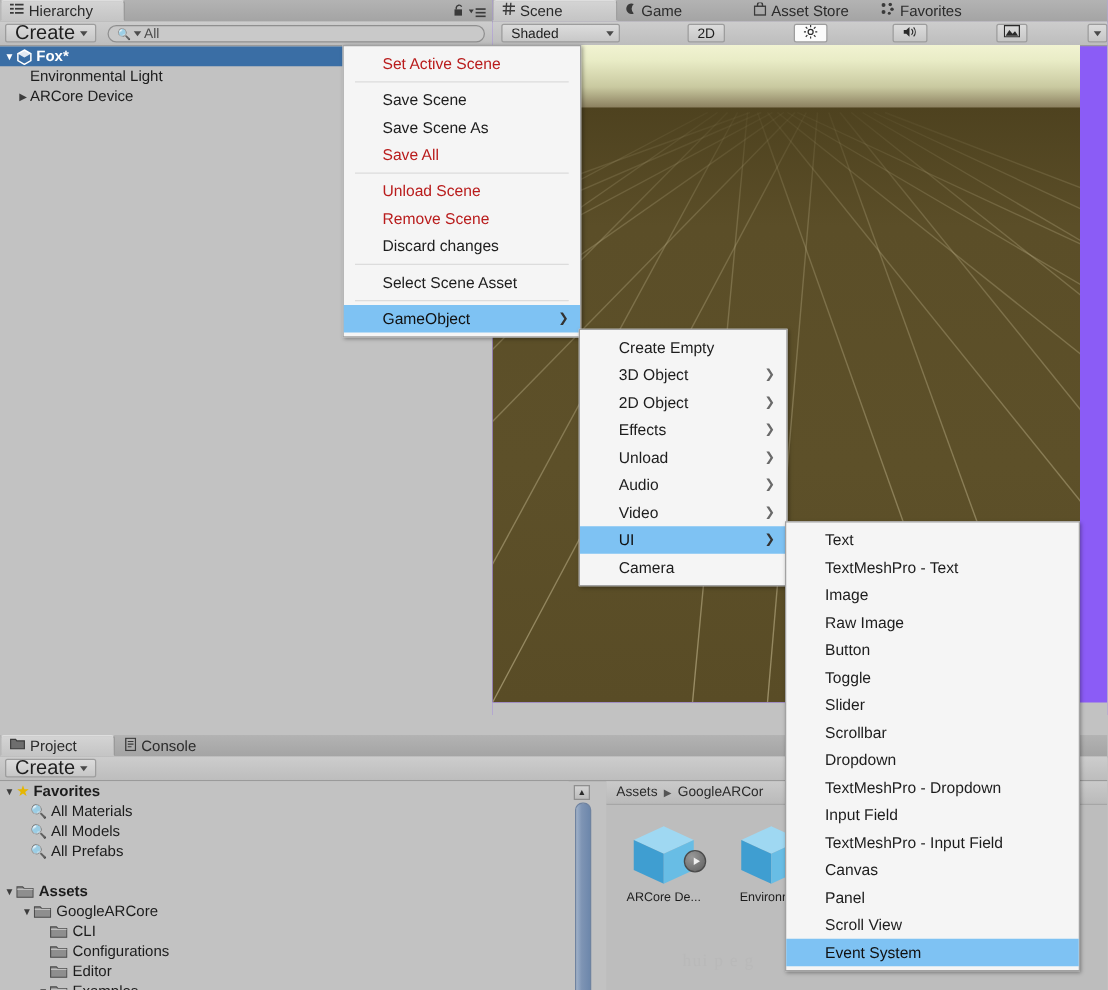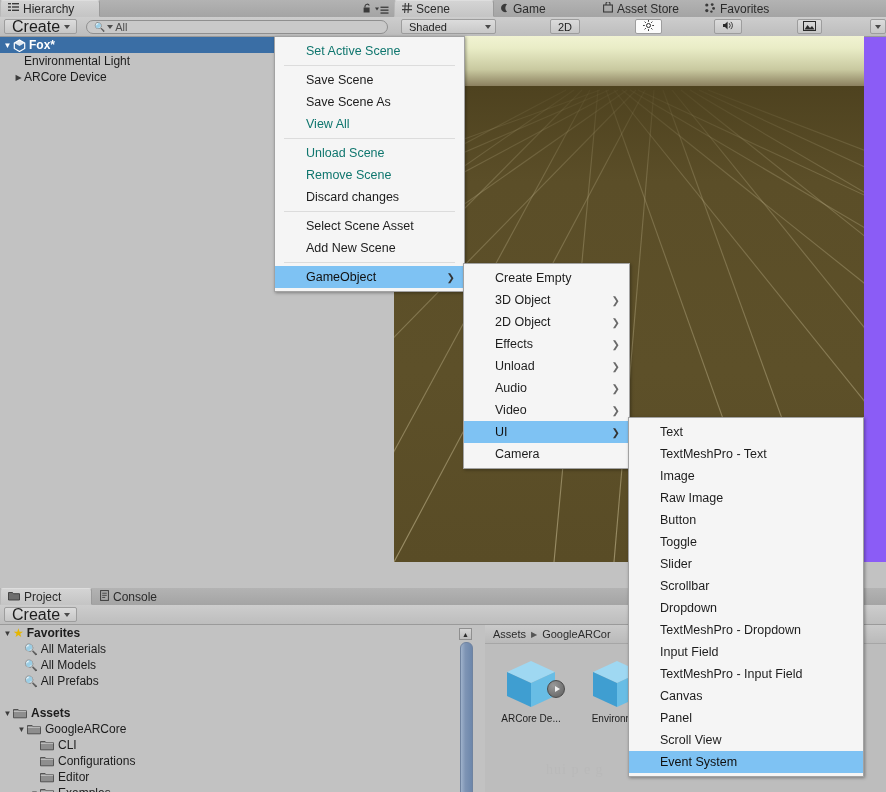--- a/index.html
+++ b/index.html
@@ -157,21 +157,21 @@
     position:absolute;background:#f5f5f5;
     border:1px solid #a2a2a2;
     box-shadow:1px 1px 3px rgba(0,0,0,0.35);
     padding:3px 0;box-sizing:border-box;
   }
   .mi{
     height:22px;display:flex;align-items:center;
     padding:0 10px 0 31px;font-size:12.5px;color:#1d1d1d;
     position:relative;white-space:nowrap;
   }
-  .mi.dis{color:#0f766e;}
+  .mi.dis{color:#b91c1c;}
   .mi.hl{background:#7ec2f3;color:#101010;}
   .mi .arrow{position:absolute;right:9px;top:50%;transform:translateY(-50%);
     font-size:10px;color:#6a6a6a;}
   .mi.hl .arrow{color:#333;}
   .msep{height:1px;background:#dcdcdc;margin:3px 9px;}
 
   #menu-scene{left:274px;top:36px;width:191px;}
   #menu-gameobject{left:463px;top:263px;width:167px;}
   #menu-ui{left:628px;top:417px;width:236px;}
   #menu-ui .mi{padding-left:31px;}
@@ -529,39 +529,36 @@
     <span>Set Active Scene</span>
   </div>
   <div class="msep"></div>
   <div class="mi">
     <span>Save Scene</span>
   </div>
   <div class="mi">
     <span>Save Scene As</span>
   </div>
   <div class="mi dis">
-    <span>View All</span>
+    <span>Save All</span>
   </div>
   <div class="msep"></div>
   <div class="mi dis">
     <span>Unload Scene</span>
   </div>
   <div class="mi dis">
     <span>Remove Scene</span>
   </div>
   <div class="mi">
     <span>Discard changes</span>
   </div>
   <div class="msep"></div>
   <div class="mi">
     <span>Select Scene Asset</span>
   </div>
-  <div class="mi">
-    <span>Add New Scene</span>
-  </div>
   <div class="msep"></div>
   <div class="mi hl">
     <span>GameObject</span>
     <span class="arrow">❯</span>
   </div>
 </div>
 
 <div class="menu" id="menu-gameobject">
   <div class="mi">
     <span>Create Empty</span>

